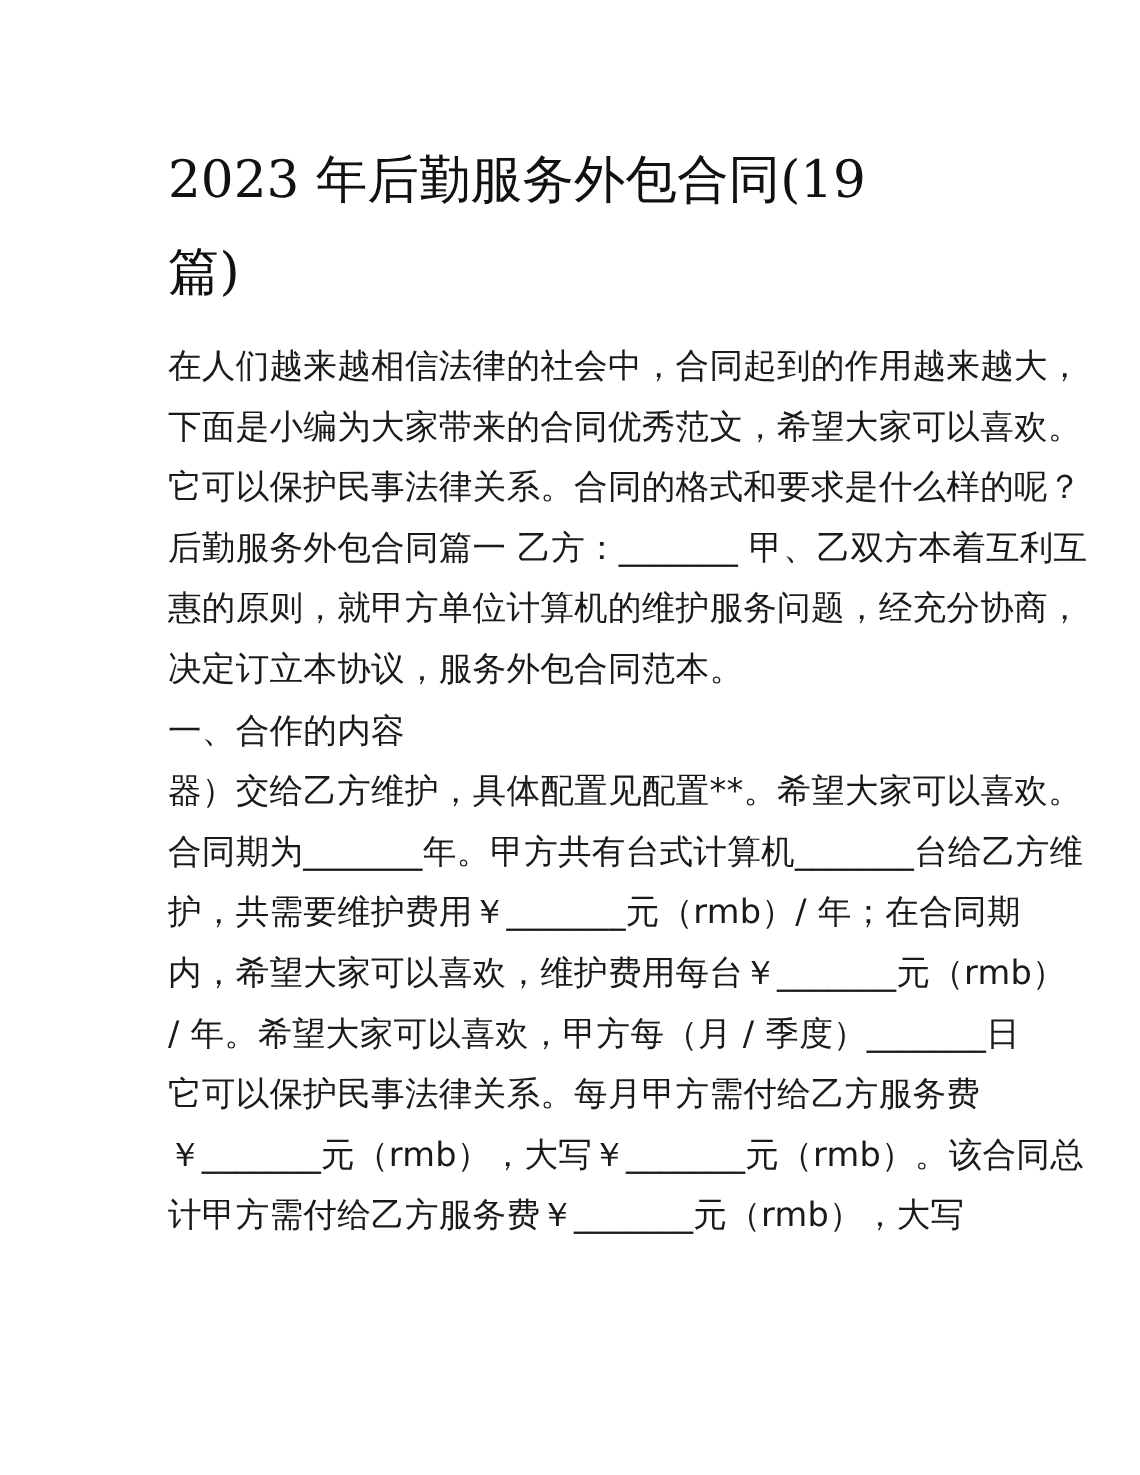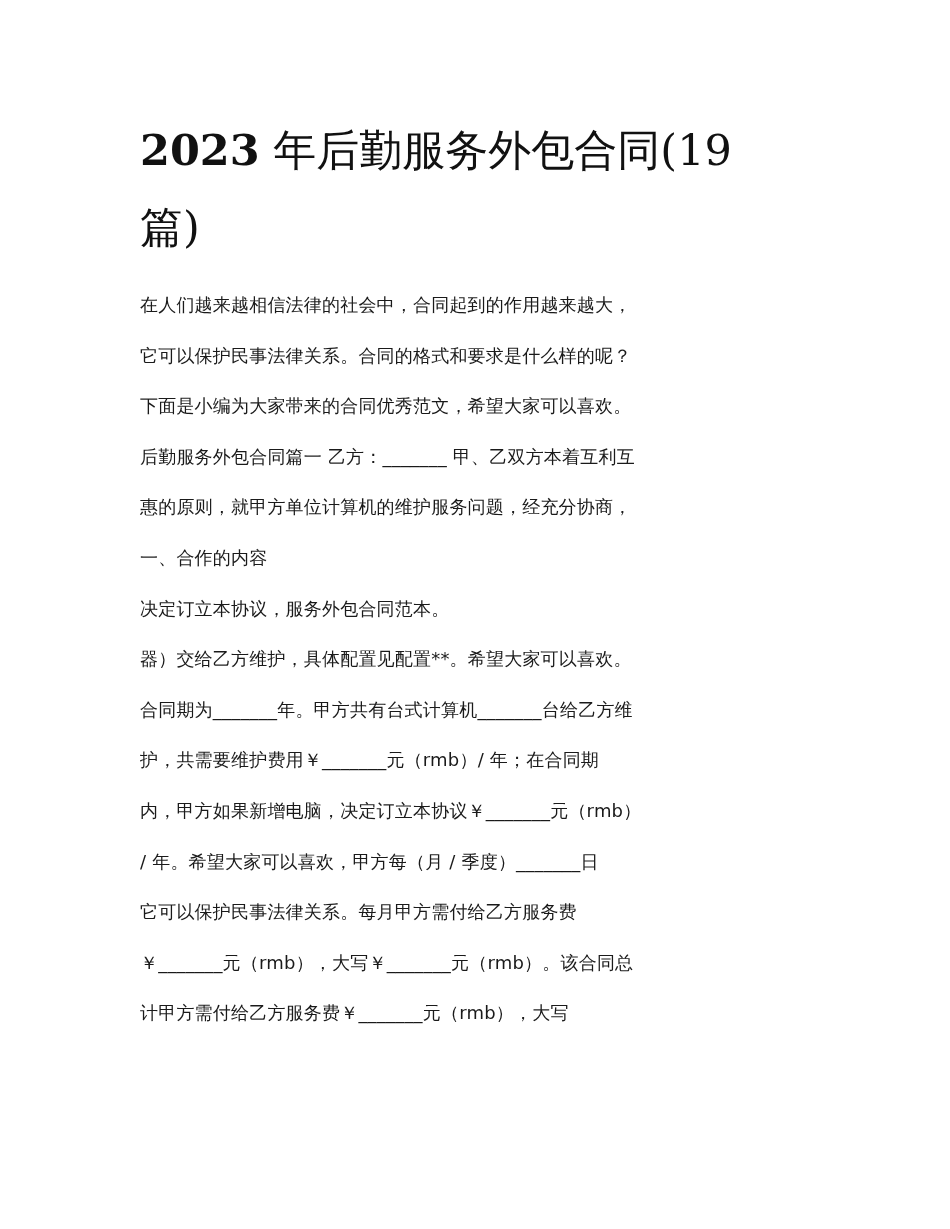--- a/index.html
+++ b/index.html
@@ -4,47 +4,47 @@
   <style>
     html, body { margin: 0; padding: 0; background: #ffffff; }
     body { width: 950px; height: 1229px; position: relative; overflow: hidden; }
     .page { position: absolute; left: 0; top: 0; width: 950px; height: 1229px; background: #fff; }
     .title {
       position: absolute; left: 140px; top: 112px; width: 680px;
       font-family: "DejaVu Serif", serif;
       font-size: 43px; line-height: 77px; color: #111;
       margin: 0; font-weight: normal;
     }
-    .title .num { font-weight: bold; text-align: right; }
+    .title .num { font-weight: normal; text-align: right; }
     .body {
       position: absolute; left: 140px; top: 280px; width: 680px;
       font-family: "DejaVu Sans", sans-serif;
-      font-size: 18px; color: #1a1a1a;
+      font-size: 28px; color: #1a1a1a;
     }
     .line { height: 50.6px; line-height: 50.6px; white-space: nowrap; letter-spacing: 0.2px; }
   </style>
 </head>
 <body>
 
 <div class="page">
   <h1 class="title">
     <div><span class="num">2023</span><span> 年后勤服务外包合同(19</span></div>
     <div>篇)</div>
   </h1>
 
   <div class="body">
     <div class="line">在人们越来越相信法律的社会中，合同起到的作用越来越大，</div>
+    <div class="line">下面是小编为大家带来的合同优秀范文，希望大家可以喜欢。</div>
     <div class="line">它可以保护民事法律关系。合同的格式和要求是什么样的呢？</div>
-    <div class="line">下面是小编为大家带来的合同优秀范文，希望大家可以喜欢。</div>
     <div class="line">后勤服务外包合同篇一 乙方：_______ 甲、乙双方本着互利互</div>
     <div class="line">惠的原则，就甲方单位计算机的维护服务问题，经充分协商，</div>
+    <div class="line">决定订立本协议，服务外包合同范本。</div>
     <div class="line">一、合作的内容</div>
-    <div class="line">决定订立本协议，服务外包合同范本。</div>
     <div class="line">器）交给乙方维护，具体配置见配置**。希望大家可以喜欢。</div>
     <div class="line">合同期为_______年。甲方共有台式计算机_______台给乙方维</div>
     <div class="line">护，共需要维护费用￥_______元（rmb）/ 年；在合同期</div>
-    <div class="line">内，甲方如果新增电脑，决定订立本协议￥_______元（rmb）</div>
+    <div class="line">内，希望大家可以喜欢，维护费用每台￥_______元（rmb）</div>
     <div class="line">/ 年。希望大家可以喜欢，甲方每（月 / 季度）_______日</div>
     <div class="line">它可以保护民事法律关系。每月甲方需付给乙方服务费</div>
     <div class="line">￥_______元（rmb），大写￥_______元（rmb）。该合同总</div>
     <div class="line">计甲方需付给乙方服务费￥_______元（rmb），大写</div>
   </div>
 </div>
 
 </body></html>

